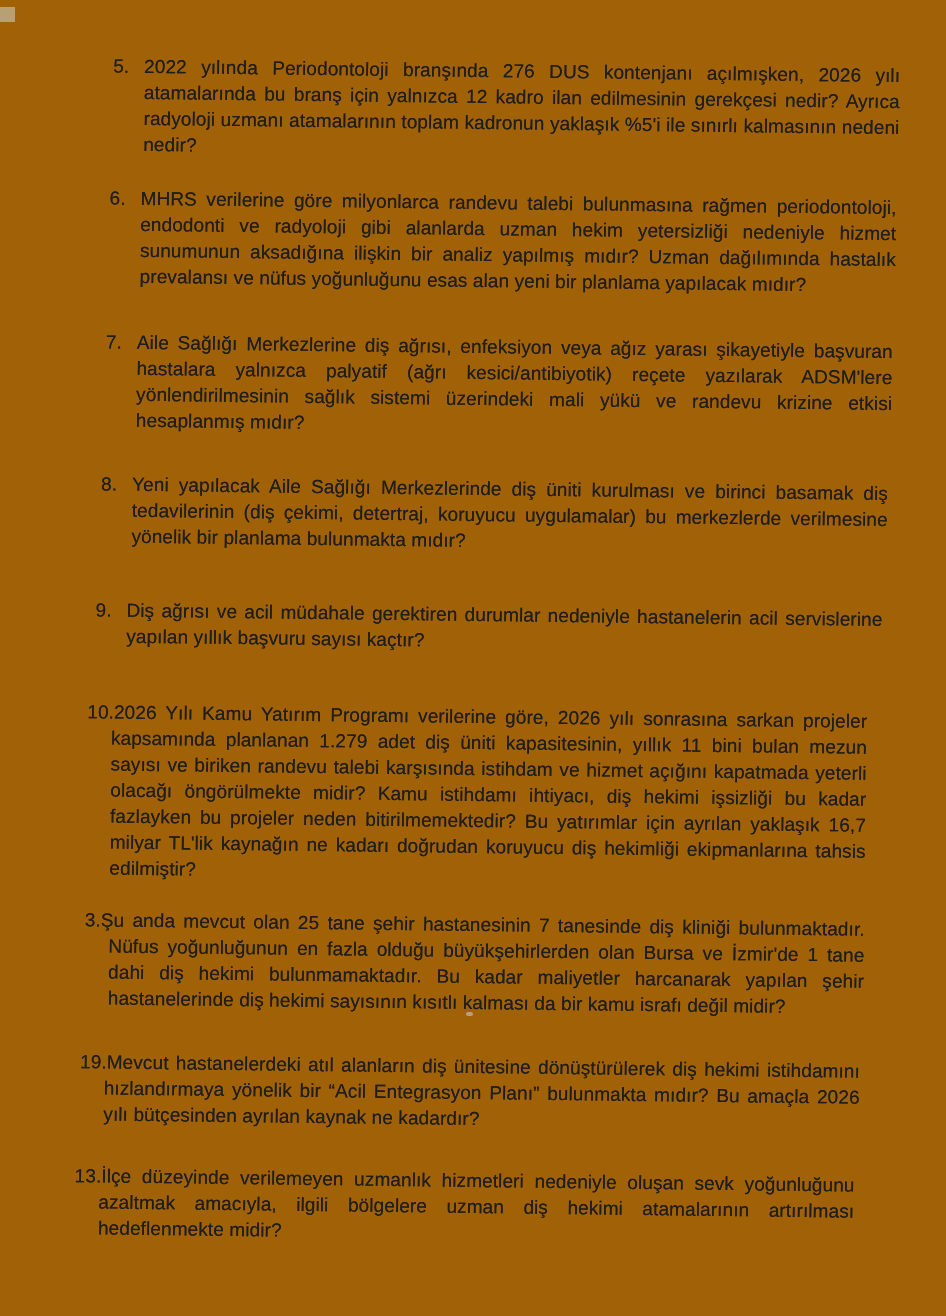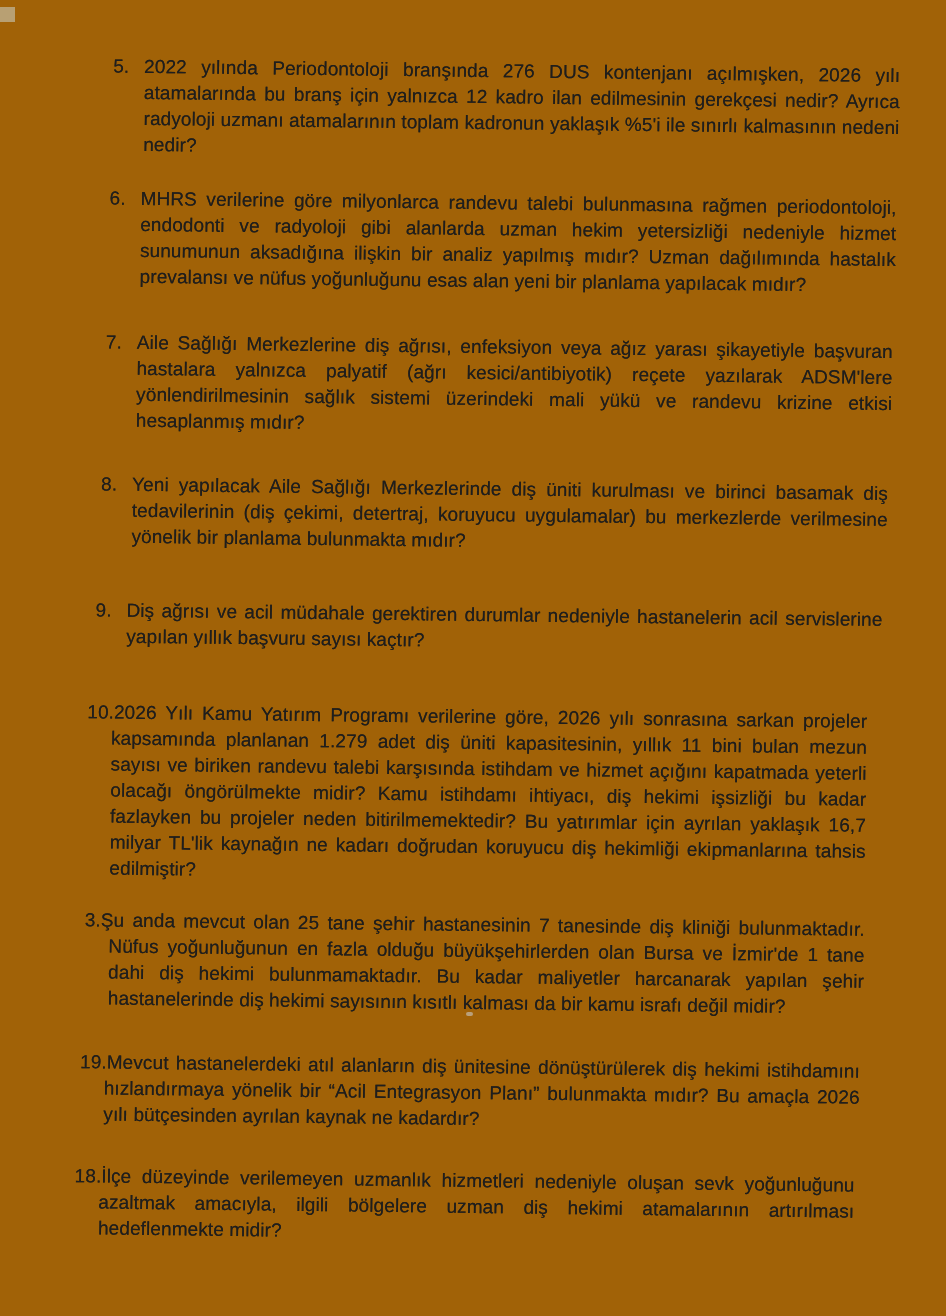--- a/index.html
+++ b/index.html
@@ -107,19 +107,19 @@
 
     <div class="item tightnum">
       <span class="num">3.</span><span class="body">Şu anda mevcut olan 25 tane şehir hastanesinin 7 tanesinde diş kliniği bulunmaktadır. Nüfus yoğunluğunun en fazla olduğu büyükşehirlerden olan Bursa ve İzmir'de 1 tane dahi diş hekimi bulunmamaktadır. Bu kadar maliyetler harcanarak yapılan şehir hastanelerinde diş hekimi sayısının kısıtlı kalması da bir kamu israfı değil midir?</span>
     </div>
 
     <div class="item tightnum">
       <span class="num">19.</span><span class="body">Mevcut hastanelerdeki atıl alanların diş ünitesine dönüştürülerek diş hekimi istihdamını hızlandırmaya yönelik bir “Acil Entegrasyon Planı” bulunmakta mıdır? Bu amaçla 2026 yılı bütçesinden ayrılan kaynak ne kadardır?</span>
     </div>
 
     <div class="item tightnum">
-      <span class="num">18.</span><span class="body">İlçe düzeyinde verilemeyen uzmanlık hizmetleri nedeniyle oluşan sevk yoğunluğunu azaltmak amacıyla, ilgili bölgelere uzman diş hekimi atamalarının artırılması hedeflenmekte midir?</span>
+      <span class="num">13.</span><span class="body">İlçe düzeyinde verilemeyen uzmanlık hizmetleri nedeniyle oluşan sevk yoğunluğunu azaltmak amacıyla, ilgili bölgelere uzman diş hekimi atamalarının artırılması hedeflenmekte midir?</span>
     </div>
 
   </div>
 
   <div class="artifact-smudge"></div>
 </div>
 
 </body></html>

